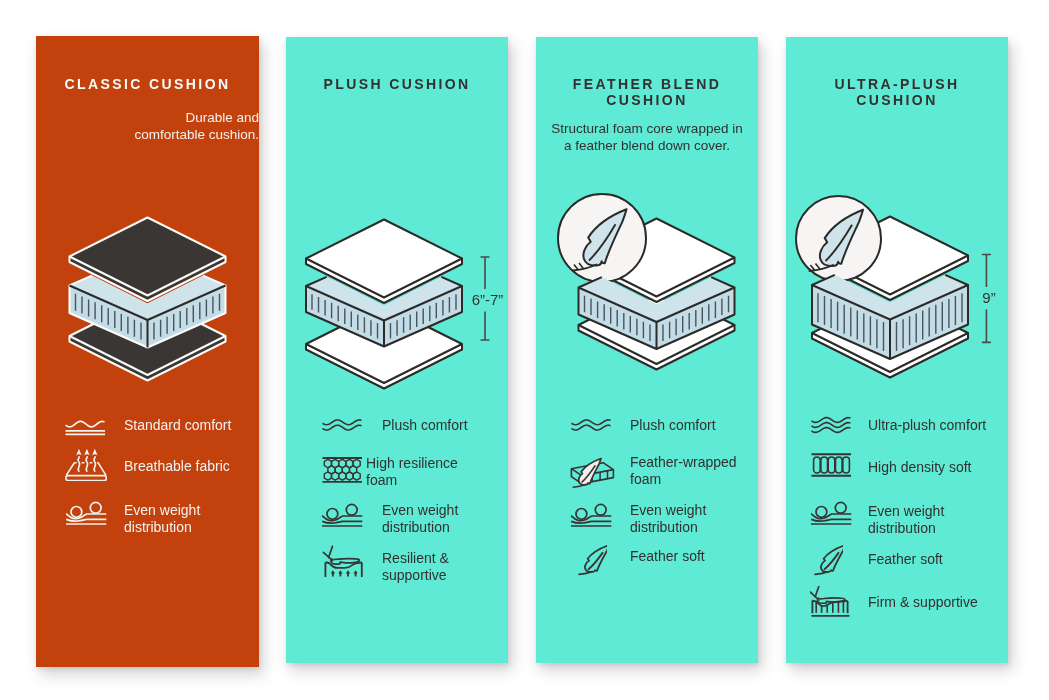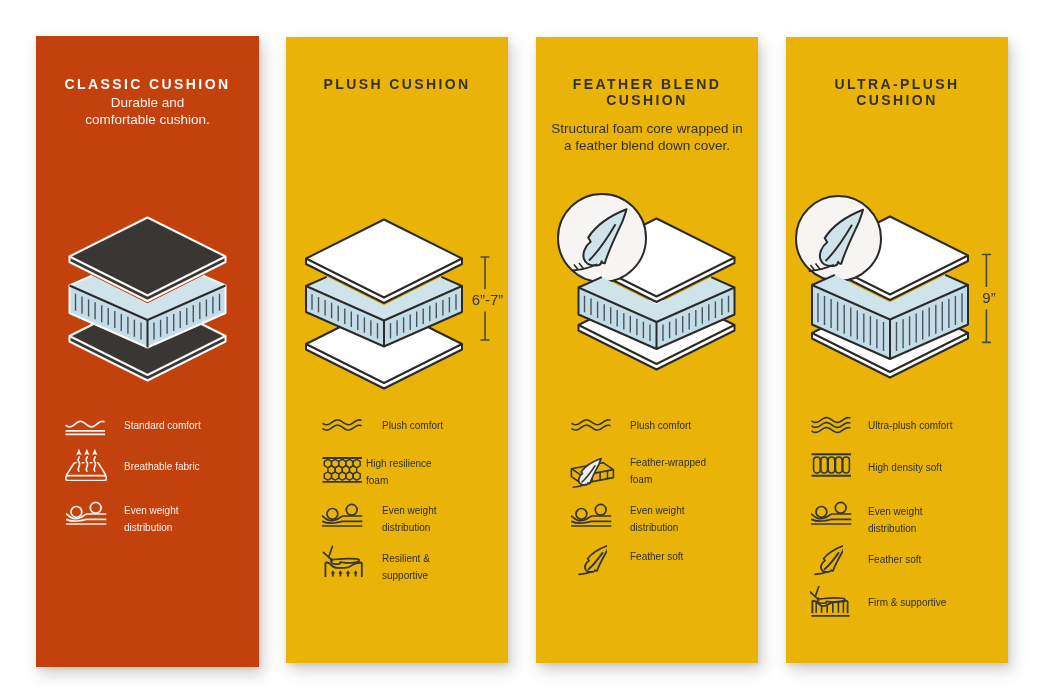--- a/index.html
+++ b/index.html
@@ -1,34 +1,34 @@
 <!DOCTYPE html>
 <html><head><meta charset="utf-8">
 <style>
 html,body{margin:0;padding:0;}
 body{width:1049px;height:700px;background:#ffffff;position:relative;overflow:hidden;
   font-family:"Liberation Sans", sans-serif;}
 .p{position:absolute;box-shadow:4px 7px 14px rgba(45,42,40,.22), 1px 2px 4px rgba(45,42,40,.10);}
 .dark{background:#c2410c;}
-.light{background:#eab308;}
+.light{background:#5eead4;}
 .p > div{position:absolute;}
 .title{font-weight:bold;font-size:14px;letter-spacing:2.4px;text-align:center;line-height:16px;}
 .tw{color:#fbfbfa;}
 .tb{color:#323130;}
 .desc{font-size:13.5px;text-align:center;line-height:16.8px;}
 .dw{color:#f3f2f0;}
 .db{color:#323130;}
-.feat{font-size:10px;line-height:17px;}
+.feat{font-size:14px;line-height:17px;}
 .fw{color:#f3f2f0;}
 .fb{color:#323130;}
 </style></head>
 <body>
 <div class="p dark" style="left:36px;top:36px;width:223px;height:631px">
     <div class="title tw" style="left:0px;top:40.2px;width:223px;">CLASSIC CUSHION</div>
-    <div class="desc dw" style="left:0px;top:59px;width:223px;">Durable and<br>comfortable cushion.</div>
+    <div class="desc dw" style="left:0px;top:74px;width:223px;text-align:right;">Durable and<br>comfortable cushion.</div>
     <svg width="223" height="631" viewBox="0 0 223 631" style="position:absolute;left:0;top:0">
       <path d="M83.5,275 L33.5,300 L33.5,305.5 L111.5,344.5 L189.5,305.5 L189.5,300 L139.5,275 Z" fill="#393633" stroke="none"></path>
       <path d="M83.5,275 L33.5,300 L33.5,305.5 L111.5,344.5 L189.5,305.5 L189.5,300 L139.5,275" fill="none" stroke="#fdfdfc" stroke-width="2" stroke-linejoin="round"></path>
       <path d="M33.5,300 L111.5,339.0 L189.5,300" fill="none" stroke="#fdfdfc" stroke-width="2" stroke-linejoin="round"></path>
       <path d="M111.5,181.5 L189.5,220.5 L189.5,226.0 L111.5,265.0 L33.5,226.0 L33.5,220.5 Z" fill="#393633" stroke="#fdfdfc" stroke-width="2" stroke-linejoin="round"></path>
       <path d="M33.5,220.5 L111.5,259.5 L189.5,220.5" fill="none" stroke="#fdfdfc" stroke-width="2" stroke-linejoin="round"></path>
       <path d="M55.8,239.6 L111.5,267.5 L167.2,239.6 L189.5,249.5 L189.5,277.0 L111.5,311.5 L33.5,277.0 L33.5,249.5 Z" fill="#c3dce6" stroke="none"></path>
       <path d="M55.8,239.6 L111.5,267.5 L167.2,239.6 L189.5,249.5 L111.5,284.0 L33.5,249.5 Z" fill="#cfe3eb" stroke="none"></path>
       <path d="M55.8,239.6 L33.5,249.5 L33.5,277.0 L111.5,311.5 L189.5,277.0 L189.5,249.5 L167.2,239.6" fill="none" stroke="#fdfdfc" stroke-width="2" stroke-linejoin="round"></path>
       <path d="M39.5,257.7 L39.5,274.7 M183.5,257.7 L183.5,274.7 M46.0,260.6 L46.0,277.6 M176.9,260.6 L176.9,277.6 M52.6,263.4 L52.6,280.4 M170.4,263.4 L170.4,280.4 M59.1,266.3 L59.1,283.3 M163.8,266.3 L163.8,283.3 M65.7,269.2 L65.7,286.2 M157.3,269.2 L157.3,286.2 M72.2,272.1 L72.2,289.1 M150.8,272.1 L150.8,289.1 M78.8,275.0 L78.8,292.0 M144.2,275.0 L144.2,292.0 M85.3,277.9 L85.3,294.9 M137.7,277.9 L137.7,294.9 M91.9,280.8 L91.9,297.8 M131.1,280.8 L131.1,297.8 M98.4,283.7 L98.4,300.7 M124.6,283.7 L124.6,300.7 M105.0,286.6 L105.0,303.6 M118.0,286.6 L118.0,303.6" stroke="#46555e" stroke-width="1.4" fill="none"></path>

